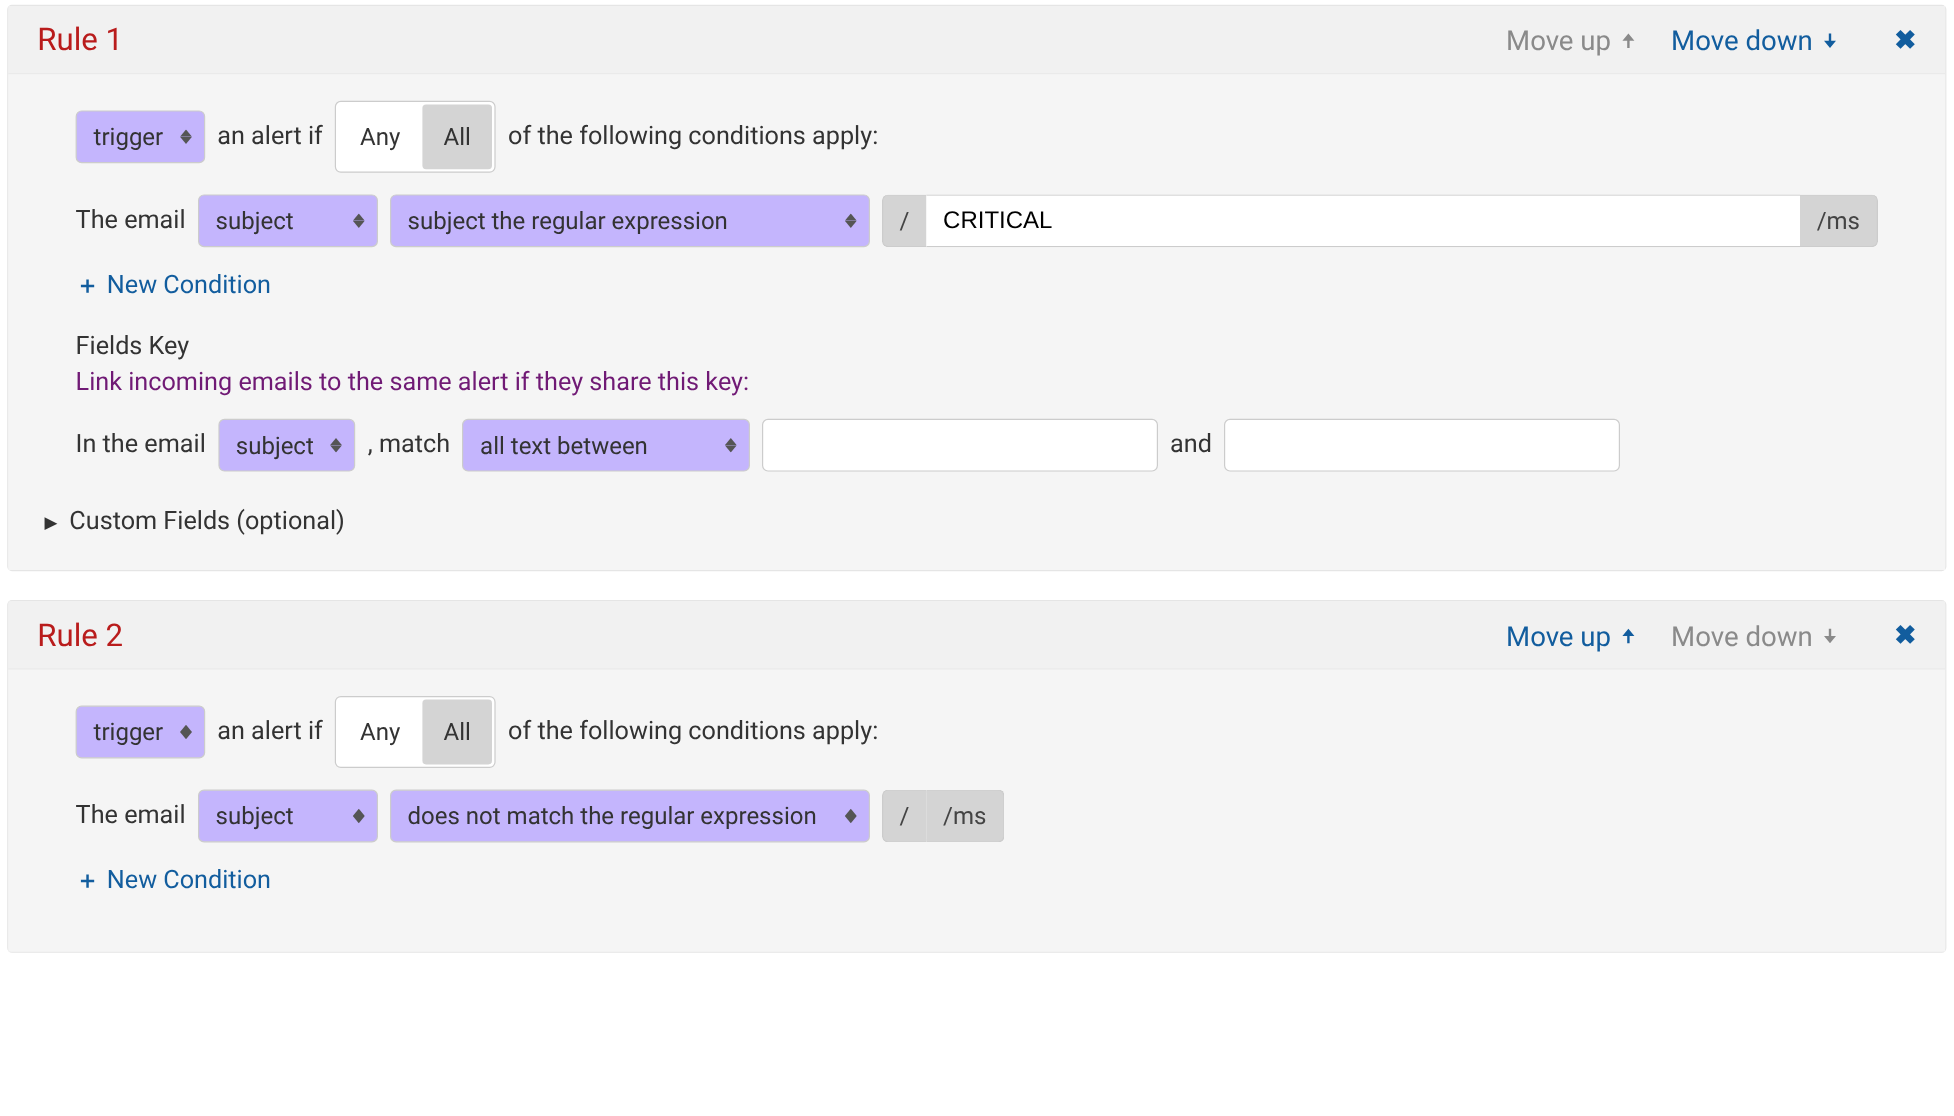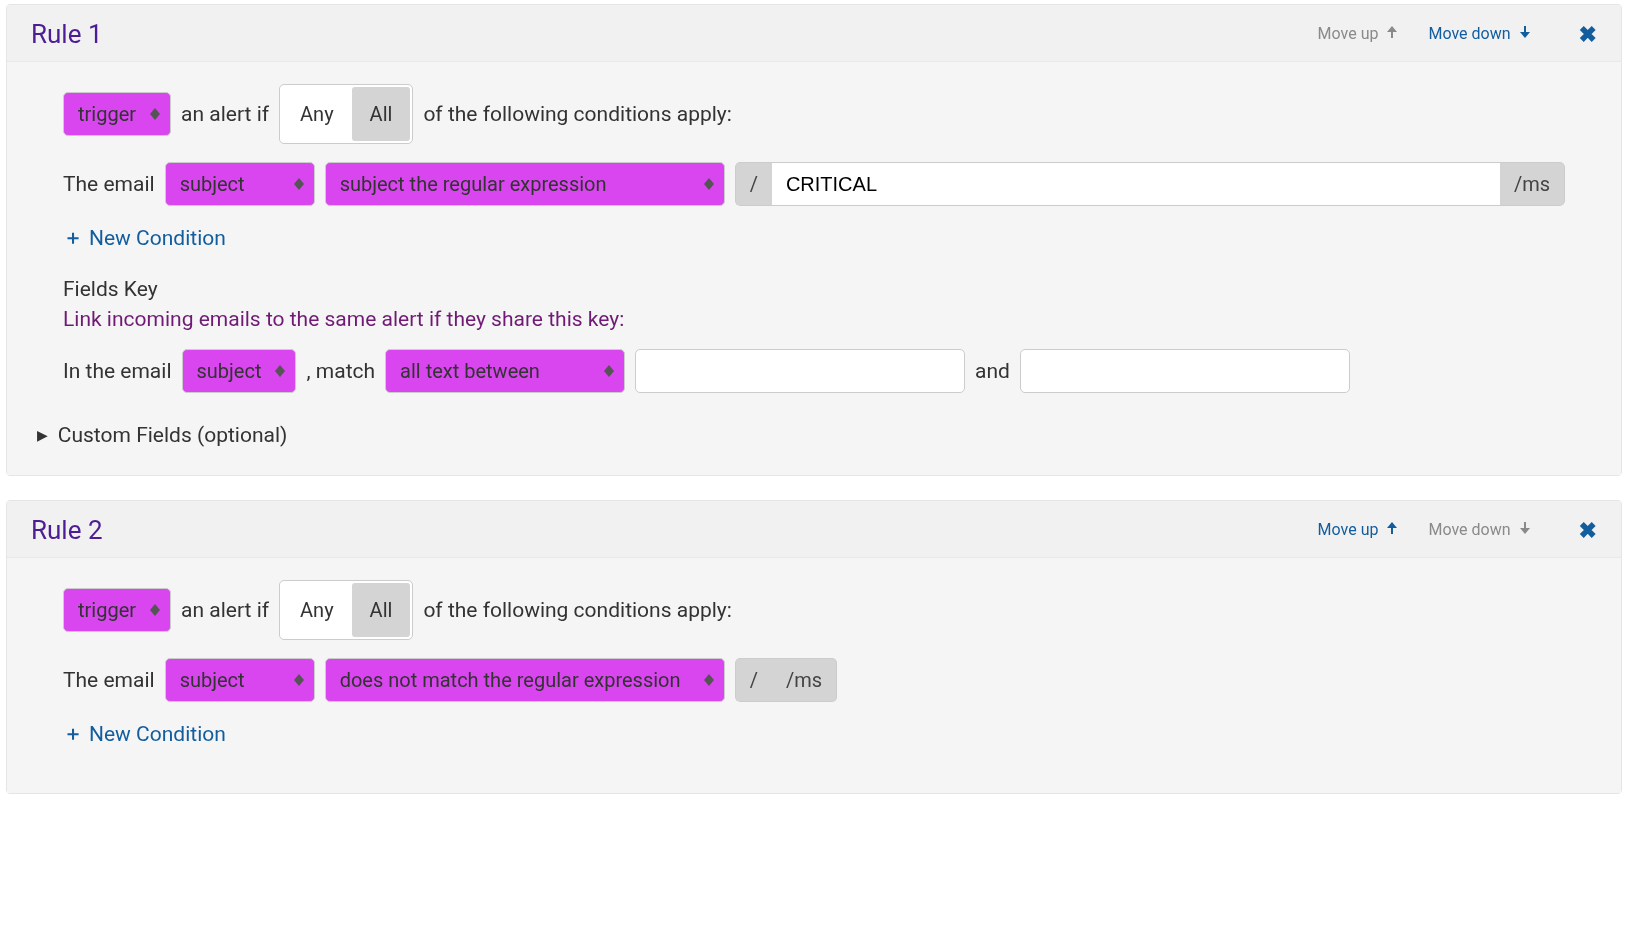--- a/index.html
+++ b/index.html
@@ -19,31 +19,31 @@
   .rule-header {
     display: flex;
     align-items: center;
     padding: 14px 24px 12px 24px;
     border-bottom: 1px solid #e8e8e8;
     background: #f1f1f1;
   }
   .rule-title {
     flex: 1;
     font-size: 26px;
-    color: #4c1d95;
+    color: #b91c1c;
     font-weight: 400;
   }
   .header-link {
-    font-size: 16px;
+    font-size: 23px;
     color: #125d9e;
     text-decoration: none;
     margin-left: 28px;
     cursor: pointer;
     display: inline-flex;
-    align-items: flex-start;
+    align-items: flex-end;
     gap: 6px;
   }
   .header-link.disabled { color: #8a8a8a; cursor: default; }
   .close-x {
     color: #125d9e;
     font-size: 22px;
     margin-left: 46px;
     cursor: pointer;
     font-weight: 700;
   }
@@ -56,21 +56,21 @@
     align-items: center;
     flex-wrap: wrap;
     gap: 10px;
     margin-bottom: 18px;
   }
   .text-span { font-size: 21px; color: #333; }
   .select {
     position: relative;
     display: inline-flex;
     align-items: center;
-    background: #d946ef;
+    background: #c4b5fd;
     border: 1px solid #ccc;
     border-radius: 5px;
     height: 44px;
     padding: 0 34px 0 14px;
     font-size: 20px;
     color: #333;
     cursor: pointer;
   }
   .select .caret {
     position: absolute;

